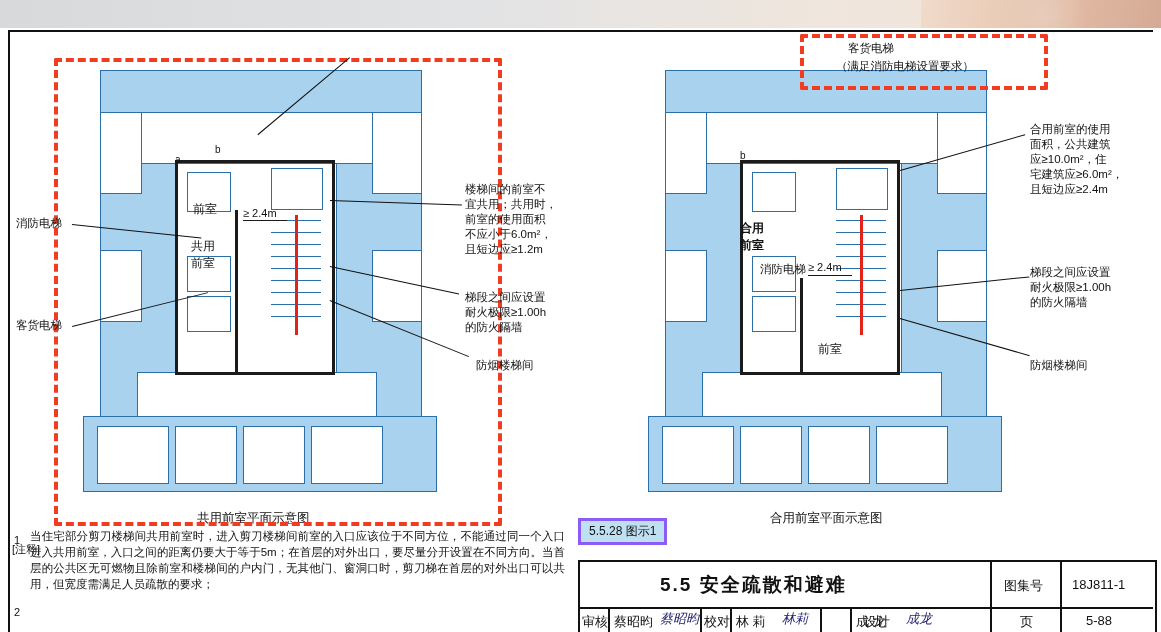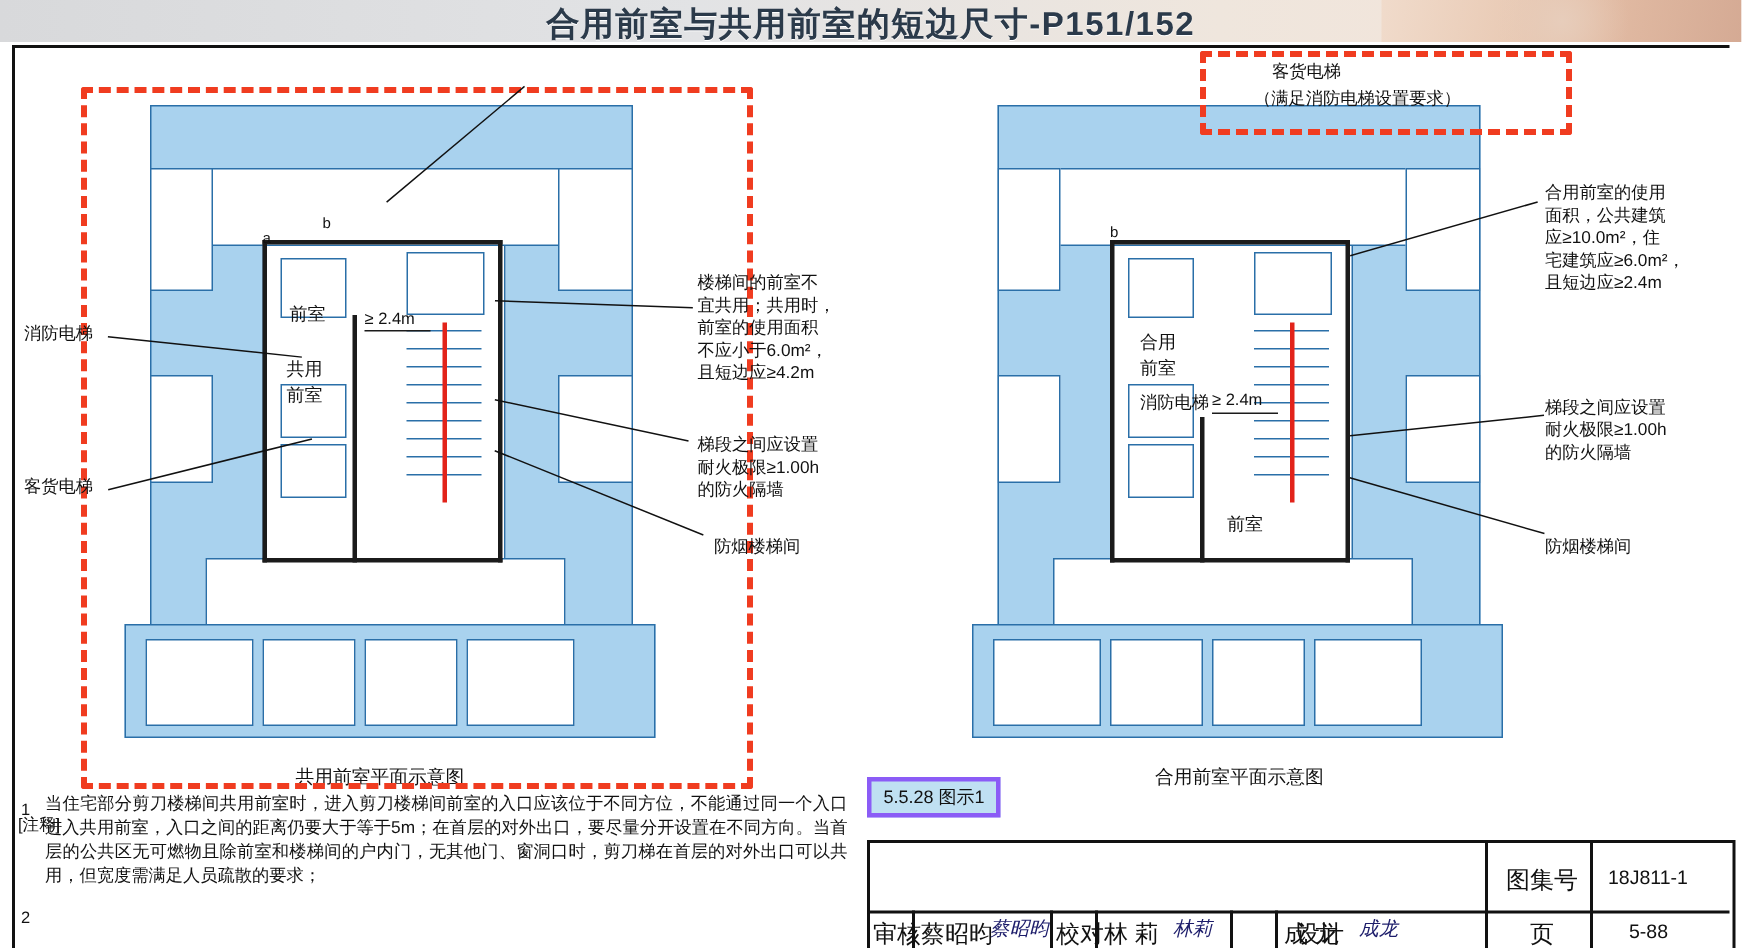--- a/index.html
+++ b/index.html
@@ -48,34 +48,33 @@
   .num{position:absolute;font-size:11px;color:#111;}
 
   
   .figchip{position:absolute;background:#bfe0f2;border:3px solid #8b5cf6;
     font-size:12px;padding:2px 8px;color:#111;}
 
   
   .tb{position:absolute;border:2px solid #111;background:#fff;}
   .tb-row{position:absolute;background:#111;}
   .tb-col{position:absolute;background:#111;}
-  .tb-text{position:absolute;font-size:16px;color:#111;}
+  .tb-text{position:absolute;font-size:13px;color:#111;}
   .tb-big{position:absolute;font-size:19px;font-weight:bold;color:#111;letter-spacing:2px;}
   .sig{position:absolute;font-size:13px;color:#1d1d6b;font-family:"Liberation Serif",serif;font-style:italic;}
 </style>
 </head>
 <body>
 
 <div class="page">
 
   <div class="title-strip">
     <div class="title-deco"></div>
     <div class="title-deco2"></div>
   </div>
-  <div class="page-title">合用前室与共用前室的短边尺寸-P151/152</div>
 
   <div class="sheet"></div>
   <div class="rule-top"></div>
   <div class="rule-left"></div>
 
   <div class="plan" style="left:75px;top:60px;width:400px;height:445px;">
 
     <div class="hatch" style="left:25px;top:10px;width:320px;height:420px;"></div>
 
     <div class="white" style="left:100px;top:100px;width:160px;height:215px;"></div>
@@ -158,21 +157,21 @@
     <div class="thin" style="left:196px;top:244px;width:50px;height:1px;"></div>
     <div class="thin" style="left:196px;top:256px;width:50px;height:1px;"></div>
     <div class="redline" style="left:220px;top:155px;width:3px;height:120px;"></div>
     <div class="wall" style="left:100px;top:100px;width:160px;height:3px;"></div>
     <div class="wall" style="left:100px;top:312px;width:160px;height:3px;"></div>
     <div class="wall" style="left:100px;top:100px;width:3px;height:215px;"></div>
     <div class="wall" style="left:257px;top:100px;width:3px;height:215px;"></div>
     <div class="wall" style="left:160px;top:218px;width:3px;height:97px;"></div>
     <div class="wall" style="left:168px;top:215px;width:44px;height:1px;"></div>
 
-    <div class="note" style="left:120px;top:160px;font-size:12px;white-space:pre;line-height:17px;">合用
+    <div class="note" style="left:100px;top:160px;font-size:12px;white-space:pre;line-height:17px;font-weight:bold;">合用
 前室</div>
     <div class="note" style="left:168px;top:200px;font-size:11px;">≥ 2.4m</div>
     <div class="note" style="left:178px;top:282px;font-size:12px;">前室</div>
     <div class="note" style="left:100px;top:88px;font-size:10px;">b</div>
   </div>
 
   <div class="caption" style="left:770px;top:510px;">合用前室平面示意图</div>
 
   <div class="figchip" style="left:578px;top:518px;">5.5.28 图示1</div>
 
@@ -187,21 +186,21 @@
   <div class="note" style="left:16px;top:216px;">消防电梯</div>
   <div class="leader" style="left:72px;top:224px;width:130px;transform:rotate(6deg);"></div>
 
   <div class="note" style="left:16px;top:318px;">客货电梯</div>
   <div class="leader" style="left:72px;top:326px;width:140px;transform:rotate(-14deg);"></div>
 
   <div class="note" style="left:465px;top:182px;white-space:pre;width:110px;">楼梯间的前室不
 宜共用；共用时，
 前室的使用面积
 不应小于6.0m²，
-且短边应≥4.2m</div>
+且短边应≥1.2m</div>
   <div class="leader" style="left:330px;top:200px;width:132px;transform:rotate(2deg);"></div>
 
   <div class="note" style="left:465px;top:290px;white-space:pre;width:110px;">梯段之间应设置
 耐火极限≥1.00h
 的防火隔墙</div>
   <div class="leader" style="left:330px;top:266px;width:132px;transform:rotate(12deg);"></div>
 
   <div class="note" style="left:476px;top:358px;">防烟楼梯间</div>
   <div class="leader" style="left:330px;top:300px;width:150px;transform:rotate(22deg);"></div>
 
@@ -232,20 +231,21 @@
   <div class="tb" style="left:578px;top:560px;width:575px;height:72px;"></div>
   <div class="tb-row" style="left:578px;top:607px;width:575px;height:2px;"></div>
   <div class="tb-col" style="left:990px;top:560px;width:2px;height:72px;"></div>
   <div class="tb-col" style="left:1060px;top:560px;width:2px;height:72px;"></div>
   <div class="tb-col" style="left:608px;top:607px;width:2px;height:25px;"></div>
   <div class="tb-col" style="left:700px;top:607px;width:2px;height:25px;"></div>
   <div class="tb-col" style="left:730px;top:607px;width:2px;height:25px;"></div>
   <div class="tb-col" style="left:820px;top:607px;width:2px;height:25px;"></div>
   <div class="tb-col" style="left:850px;top:607px;width:2px;height:25px;"></div>
 
+  <div class="tb-big" style="left:660px;top:572px;">5.5  安全疏散和避难</div>
   <div class="tb-text" style="left:1004px;top:577px;">图集号</div>
   <div class="tb-text" style="left:1072px;top:577px;font-size:13px;">18J811-1</div>
 
   <div class="tb-text" style="left:582px;top:613px;">审核</div>
   <div class="tb-text" style="left:614px;top:613px;">蔡昭昀</div>
   <div class="sig" style="left:660px;top:610px;">蔡昭昀</div>
 
   <div class="tb-text" style="left:704px;top:613px;">校对</div>
   <div class="tb-text" style="left:736px;top:613px;">林 莉</div>
   <div class="sig" style="left:782px;top:610px;">林莉</div>

